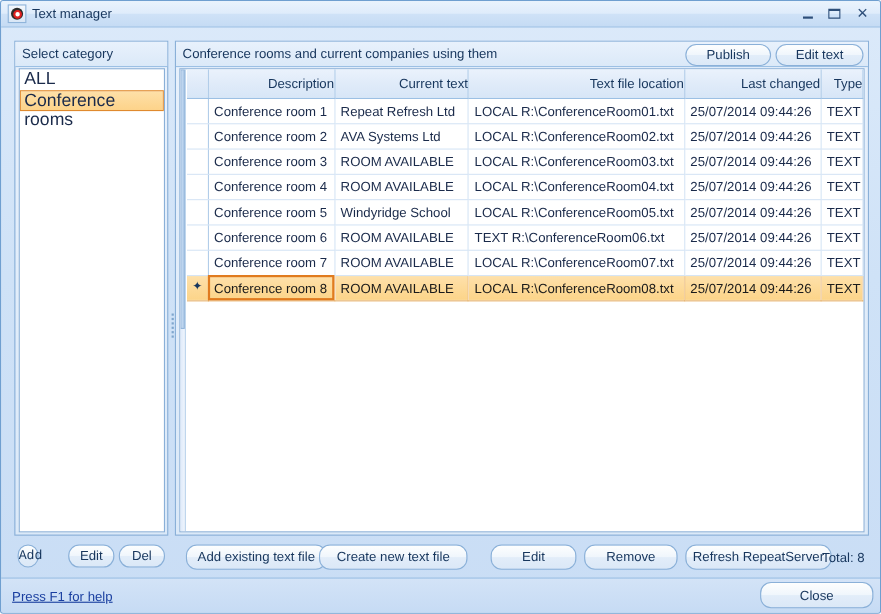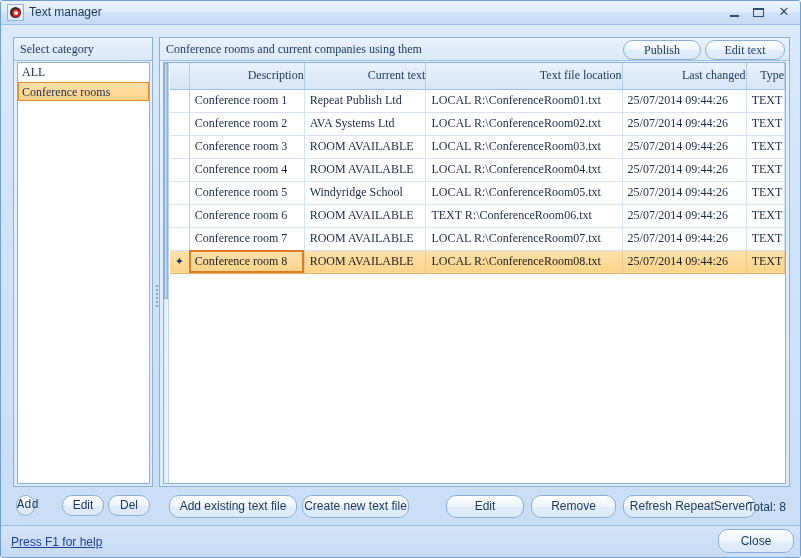--- a/index.html
+++ b/index.html
@@ -85,21 +85,20 @@
     border: 1px solid #2e4f7a; border-top-width: 2px;
     box-sizing: border-box; vertical-align: middle;
   }
 
   
   .panel {
     position: absolute;
     background: #ffffff;
     border: 1px solid #8ab0d8;
     box-sizing: border-box;
-    font-family: Liberation Serif, serif;
   }
   .panel-header {
     position: absolute;
     left: 0; top: 0; right: 0; height: 23px;
     background: linear-gradient(to bottom, #e8f1fc 0%, #dbe9f8 100%);
     border-bottom: 1px solid #9cc0e4;
     box-sizing: border-box;
     color: #17365d;
     font-size: 12px;
     padding: 4px 0 0 6px;
@@ -118,21 +117,21 @@
     width: 133px; height: 422px;
     background: #ffffff;
     border: 1px solid #8ab0d8;
     box-sizing: border-box;
     overflow: hidden;
   }
   .list-item {
     height: 19px;
     line-height: 18px;
     padding-left: 4px;
-    font-size: 12px;
+    font-size: 16px;
     color: #1a2a4a;
     box-sizing: border-box;
     cursor: default;
   }
   .list-item.selected {
     background: linear-gradient(to bottom, #fee0a8, #fdd38a);
     border: 1px solid #e08a2e;
     padding-left: 3px;
   }
 
@@ -280,21 +279,21 @@
   #right-buttons {
     position: absolute;
     left: 158px; top: 490px;
     width: 631px; height: 30px;
   }
   #right-buttons .btn {
     position: absolute;
     top: 4px; height: 23px; line-height: 21px;
   }
   #btn-add-existing { left: 10px; width: 128px; }
-  #btn-create-new { left: 143px; width: 107px; }
+  #btn-create-new { left: 131px; width: 135px; }
   #btn-grid-edit { left: 287px; width: 78px; }
   #btn-remove { left: 372px; width: 85px; }
   #btn-refresh { left: 464px; width: 133px; }
   #total-label {
     position: absolute;
     right: 4px; top: 9px;
     font-size: 12px;
     color: #17365d;
   }
 
@@ -309,21 +308,21 @@
   }
   #help-link {
     position: absolute; left: 10px; top: 9px;
     font-size: 12px;
     color: #1a3fa0;
     text-decoration: underline;
     cursor: pointer;
   }
   #btn-close-dlg {
     position: absolute; right: 8px; top: 3px;
-    width: 76px; height: 24px; line-height: 22px;
+    width: 103px; height: 24px; line-height: 22px;
   }
 </style>
 </head>
 <body>
 
 <div id="window">
 
   <div id="titlebar">
     <div id="app-icon">
       <div class="ring-outer"></div>
@@ -379,21 +378,21 @@
             <th>Current text</th>
             <th>Text file location</th>
             <th>Last changed</th>
             <th>Type</th>
           </tr>
         </thead>
         <tbody>
           <tr>
             <td class="indicator"></td>
             <td>Conference room 1</td>
-            <td>Repeat Publish Ltd</td>
+            <td>Repeat Refresh Ltd</td>
             <td>LOCAL R:\ConferenceRoom01.txt</td>
             <td>25/07/2014 09:44:26</td>
             <td>TEXT</td>
           </tr>
           <tr>
             <td class="indicator"></td>
             <td>Conference room 2</td>
             <td>AVA Systems Ltd</td>
             <td>LOCAL R:\ConferenceRoom02.txt</td>
             <td>25/07/2014 09:44:26</td>

